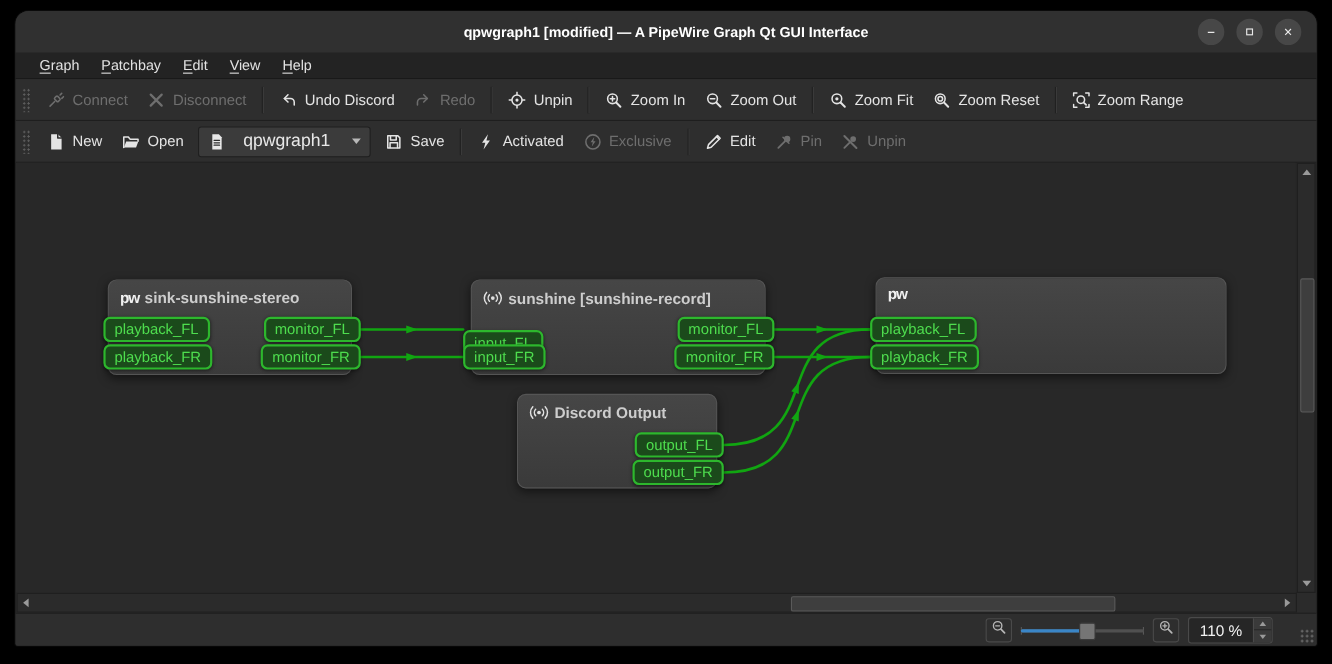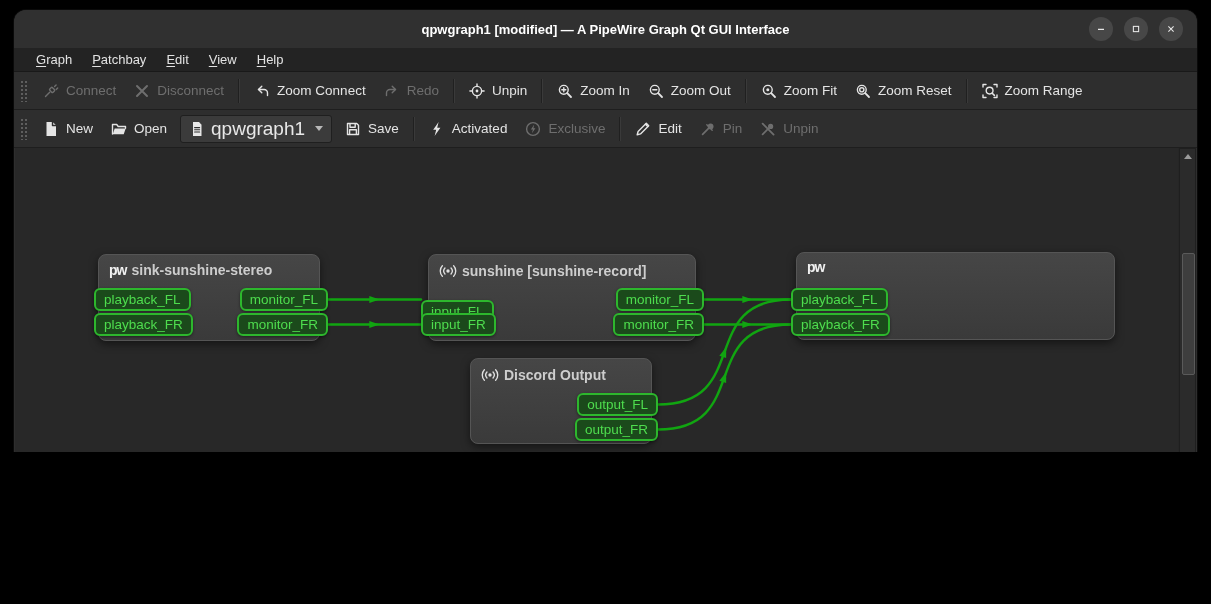--- a/index.html
+++ b/index.html
@@ -1,16 +1,16 @@
 <!DOCTYPE html>
 <html><head>
 <meta charset="utf-8">
 <style>
   html,body{margin:0;padding:0;background:#000;}
-  #screen{position:relative;width:1211px;height:452px;background:#000;overflow:hidden;
+  #screen{position:relative;width:1211px;height:604px;background:#000;overflow:hidden;
           font-family:"Liberation Sans",sans-serif;color:#e0e0e0;-webkit-font-smoothing:antialiased;}
   #window{position:absolute;left:14px;top:10px;width:1183px;height:577px;background:#2e2e2e;
           border-radius:12px 12px 2px 2px;overflow:hidden;box-shadow:0 0 0 1px #0a0a0a;}
 
   
   .titlebar{position:absolute;left:0;top:0;width:100%;height:38px;background:#303030;
             border-bottom:1px solid #1c1c1c;display:flex;align-items:center;justify-content:center;}
   .title-text{font-size:13px;font-weight:bold;color:#ffffff;}
   .win-buttons{position:absolute;right:14px;top:7px;display:flex;gap:11px;}
   .win-btn{width:24px;height:24px;border-radius:50%;background:#474747;display:flex;align-items:center;justify-content:center;cursor:default;}
@@ -25,22 +25,22 @@
   
   .toolbar{position:absolute;left:0;width:100%;height:38px;background:#2e2e2e;border-bottom:1px solid #1e1e1e;
            display:flex;align-items:center;box-sizing:border-box;padding-left:4px;}
   #toolbar1{top:62px;} #toolbar2{top:100px;}
   .tb-handle{width:8px;height:22px;margin:0 6px 0 2px;
      background-image:radial-gradient(#5e5e5e 1px,transparent 1.1px);background-size:4px 4px;}
   .tb-btn{display:flex;align-items:center;gap:7px;padding:4px 9px;font-size:13.5px;color:#e4e4e4;border-radius:3px;}
   .tb-btn.disabled{color:#6e6e6e;}
   .tb-sep{width:1px;height:24px;background:#202020;border-right:1px solid #3a3a3a;margin:0 5px;}
   .icon{width:16px;height:16px;flex:0 0 auto;}
-  .tb-combo{display:flex;align-items:center;gap:6px;height:26px;padding:0 8px;margin:0 4px;background:#3b3b3b;
-            border:1px solid #1f1f1f;border-radius:3px;font-size:19px;color:#e8e8e8;}
+  .tb-combo{display:flex;align-items:center;gap:16px;height:26px;padding:0 8px;margin:0 4px;background:#3b3b3b;
+            border:1px solid #1f1f1f;border-radius:3px;font-size:16px;color:#e8e8e8;}
   .combo-arrow{width:0;height:0;border-left:4px solid transparent;border-right:4px solid transparent;
                border-top:5px solid #b8b8b8;margin-left:4px;}
 
   
   #canvas-wrap{position:absolute;left:1px;top:138px;width:1181px;height:409px;background:#262626;}
   #canvas{position:absolute;left:0;top:0;width:1163px;height:391px;background:#282828;overflow:hidden;}
   #wires{position:absolute;left:0;top:0;width:1163px;height:391px;pointer-events:none;}
   .node{position:absolute;background:linear-gradient(#464646,#3a3a3a);border:1px solid #555;
         border-radius:8px;box-shadow:0 3px 9px rgba(0,0,0,.5);box-sizing:border-box;}
   .node-header{display:flex;align-items:center;gap:5px;padding:7px 10px 0 10px;overflow:hidden;white-space:nowrap;}
@@ -133,21 +133,21 @@
             <path d="M3 3l10 10M13 3L3 13" stroke-width="2"></path>
           </svg>
           <span>Disconnect</span>
         </div>
         <div class="tb-sep"></div>
         <div class="tb-btn">
           <svg class="icon " viewBox="0 0 16 16" fill="none" stroke="currentColor" stroke-width="1.4" stroke-linecap="round" stroke-linejoin="round">
             <path d="M4.5 6.5h5.5a3.5 3.5 0 0 1 3.5 3.5v2.5"></path>
             <path d="M7.8 3.2L4.5 6.5l3.3 3.3"></path>
           </svg>
-          <span>Zoom Connect</span>
+          <span>Undo Discord</span>
         </div>
         <div class="tb-btn disabled">
           <svg class="icon " viewBox="0 0 16 16" fill="none" stroke="currentColor" stroke-width="1.4" stroke-linecap="round" stroke-linejoin="round">
             <path d="M11.5 6.5H6a3.5 3.5 0 0 0-3.5 3.5v2.5"></path>
             <path d="M8.2 3.2l3.3 3.3-3.3 3.3"></path>
           </svg>
           <span>Redo</span>
         </div>
         <div class="tb-sep"></div>
         <div class="tb-btn">

